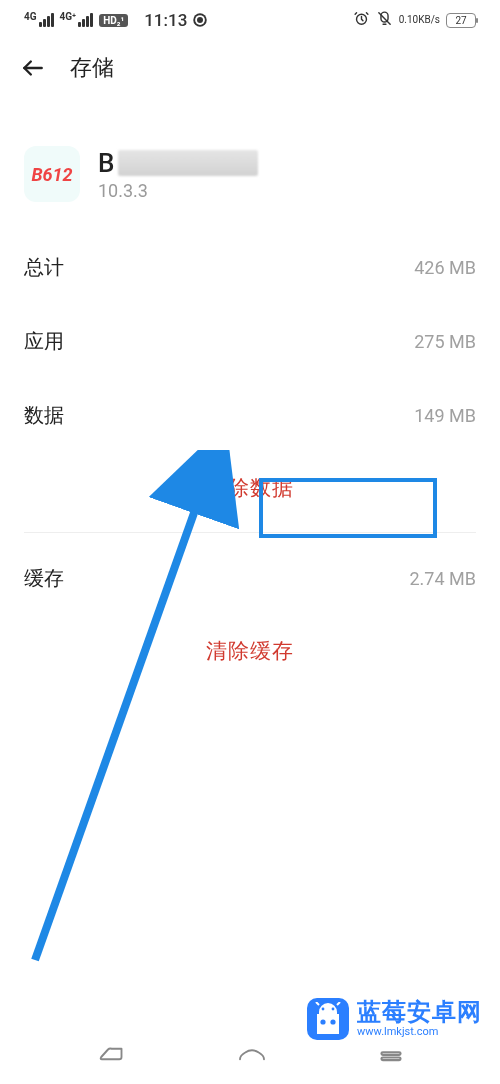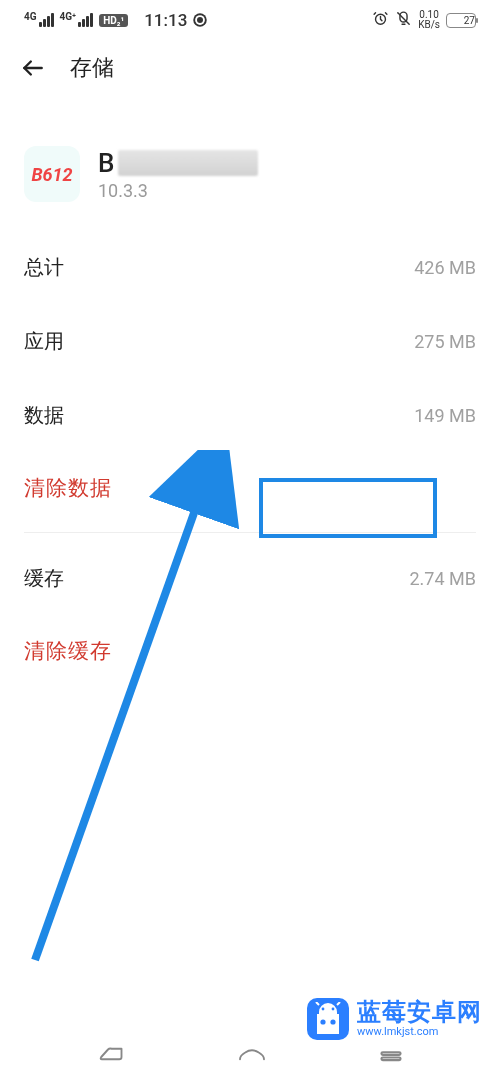--- a/index.html
+++ b/index.html
@@ -63,34 +63,34 @@
       margin-right: 2px;
     }
     .time {
       font-weight: 500;
       font-size: 17px;
       margin-left: 10px;
     }
     .clock-icon-wrap svg { display:block; }
     .kbs-stack {
       display: flex;
-      flex-direction: column;
-      align-items: center;
+      flex-direction: row;
+      align-items: flex-start;
       line-height: 1;
       font-size: 10px;
     }
     .battery {
       width: 30px;
       height: 15px;
       border: 1.5px solid #888;
       border-radius: 4px;
       position: relative;
       display: flex;
       align-items: center;
-      justify-content: flex-end;
+      justify-content: center;
       font-size: 10px;
     }
     .battery::after {
       content: "";
       position: absolute;
       right: -3px;
       top: 4px;
       width: 2px;
       height: 5px;
       background: #888;
@@ -146,20 +146,21 @@
     .row {
       display: flex;
       justify-content: space-between;
       align-items: center;
       height: 74px;
     }
     .row-label { font-size: 20px; color: #222; }
     .row-value { font-size: 18px; color: #a0a0a0; }
     .action-row {
       display:flex;
+      justify-content:center;
       align-items:center;
       height: 72px;
       position: relative;
     }
     .action-text {
       font-size: 21px;
       color: #d13a2f;
       letter-spacing: 1px;
     }
     .divider {

